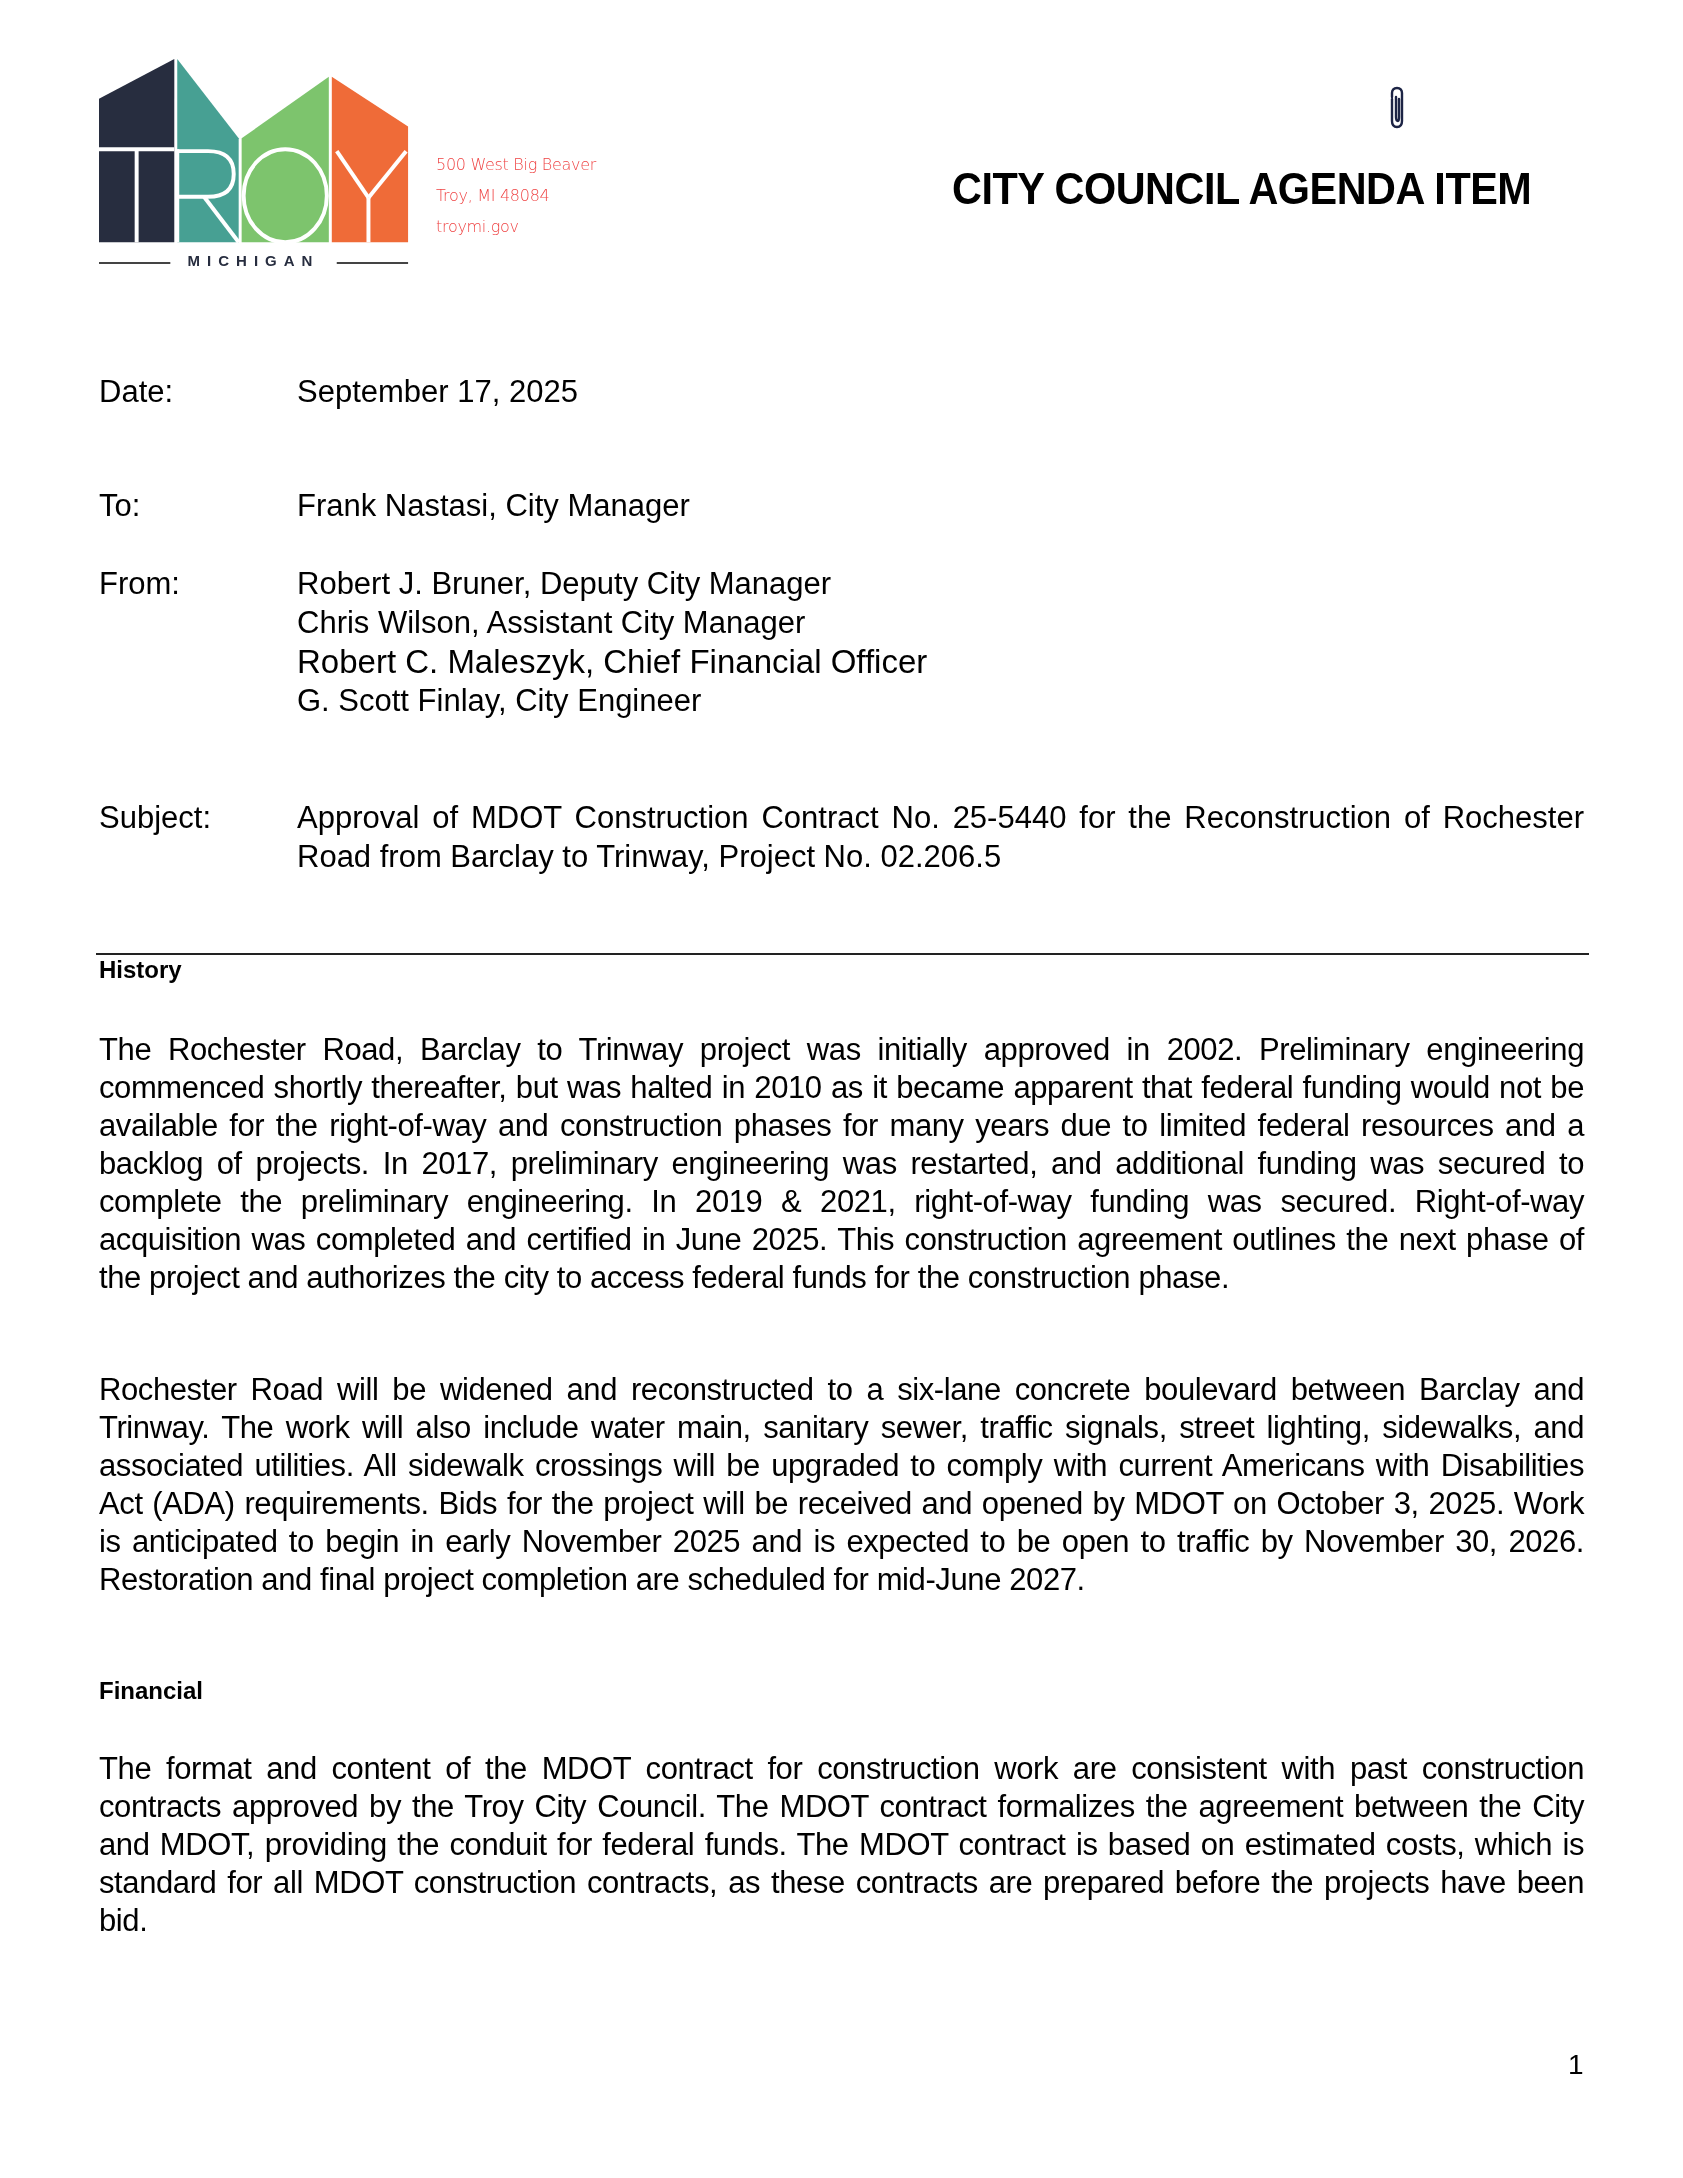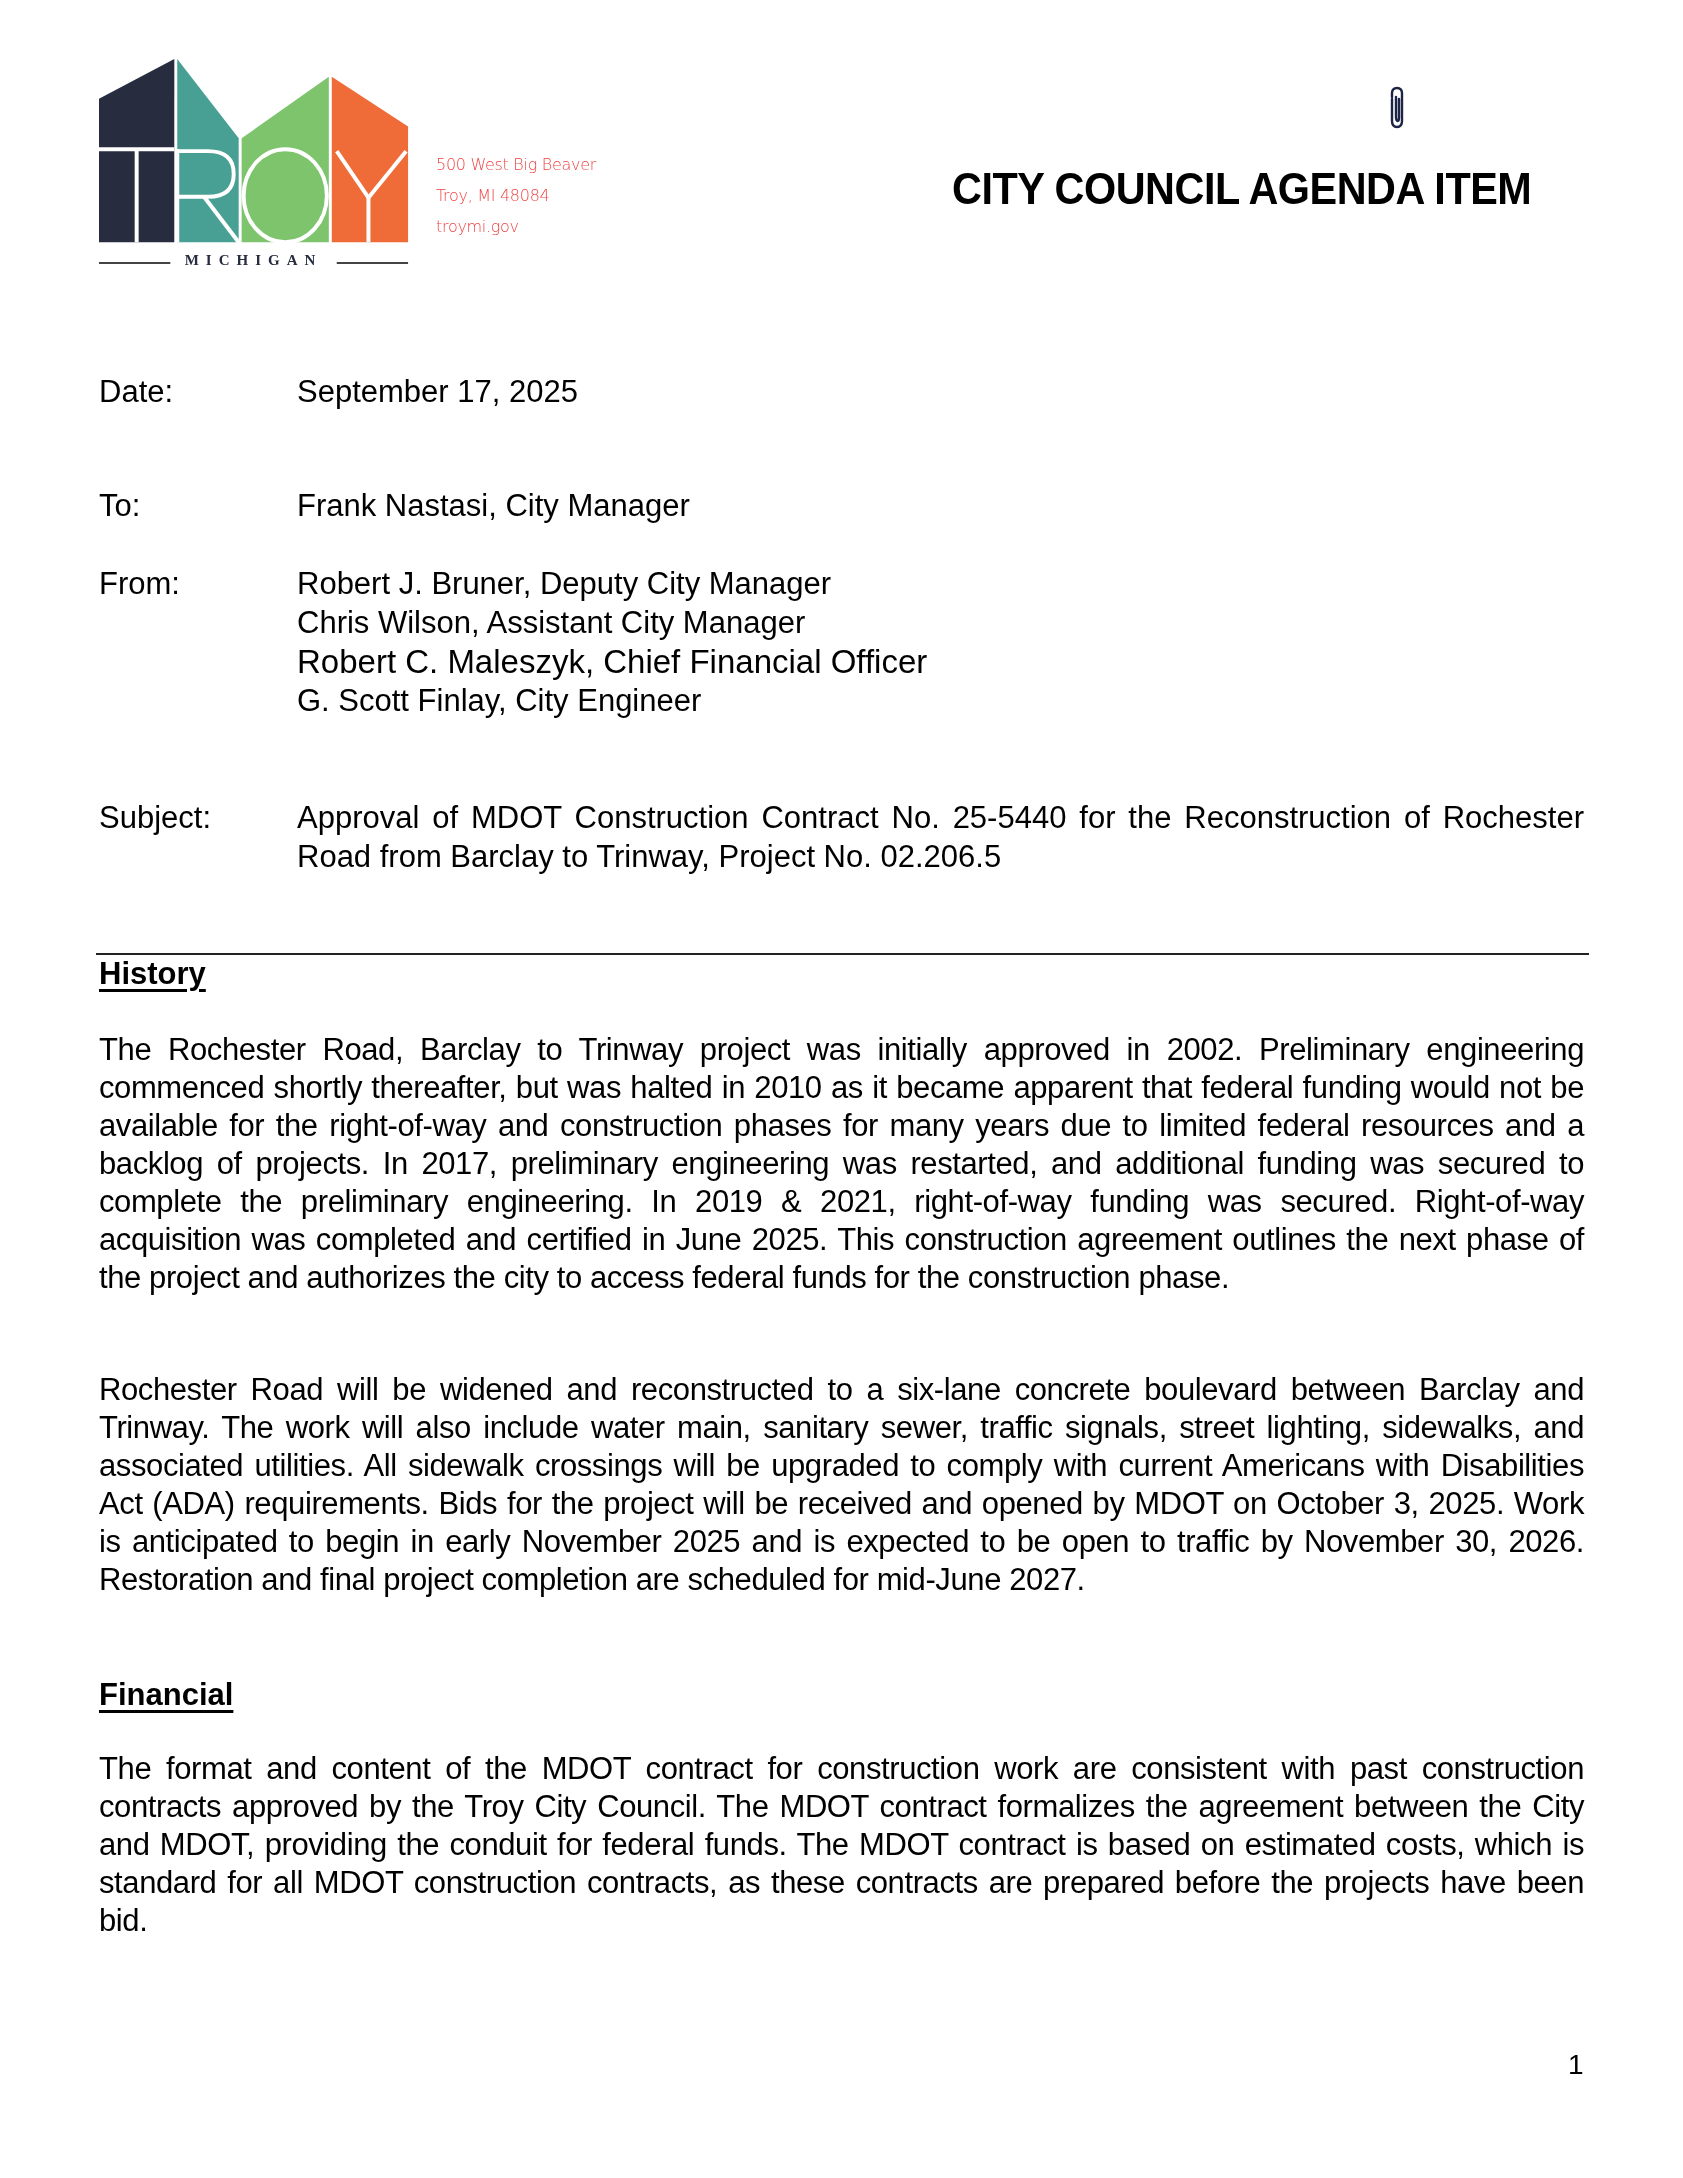--- a/index.html
+++ b/index.html
@@ -11,21 +11,21 @@
   .address div { white-space: nowrap; }
   .paperclip { left: 1386px; top: 85px; width: 22px; height: 46px; }
   .title { left: 952px; top: 164px; font-size: 44px; font-weight: bold; letter-spacing: -0.5px; white-space: nowrap; transform: scaleX(0.94); transform-origin: left top; }
   .field-label { left: 99px; font-size: 31px; white-space: nowrap; }
   .field-value { left: 297px; font-size: 31px; white-space: nowrap; }
   .from-list { left: 297px; top: 564px; }
   .from-list div { font-size: 31px; height: 39px; line-height: 39px; white-space: nowrap; }
   .from-list div.big { font-size: 33px; }
   .subject-text { left: 297px; top: 798px; width: 1287px; font-size: 31px; line-height: 39px; text-align: justify; text-align-last: left; }
   .rule { left: 96px; top: 953px; width: 1493px; height: 2px; background: #222; }
-  .heading { left: 99px; font-size: 31px; font-weight: bold; text-decoration: underline; text-decoration-thickness: 3px; text-underline-offset: 5px; }
+  .heading { left: 99px; font-size: 24px; font-weight: bold; text-decoration-thickness: 3px; text-underline-offset: 5px; }
   .para { left: 99px; width: 1485px; font-size: 31px; line-height: 38px; text-align: justify; letter-spacing: -0.4px; }
   .page-num { left: 1568px; top: 2049px; font-size: 28px; }
 </style>
 </head>
 <body>
 
 <div class="abs logo">
   <svg width="317" height="218" viewBox="0 0 320 220">
 
     <polygon points="0,42 76,2 76,187 0,187" fill="#272d3f"></polygon>
@@ -48,21 +48,21 @@
       <ellipse cx="188" cy="140" rx="42" ry="47"></ellipse>
 
       <line x1="240" y1="95" x2="272" y2="142"></line>
       <line x1="310" y1="95" x2="272" y2="142"></line>
       <line x1="272" y1="142" x2="272" y2="187"></line>
     </g>
 
     <line x1="0" y1="208" x2="72" y2="208" stroke="#444" stroke-width="2"></line>
     <line x1="240" y1="208" x2="312" y2="208" stroke="#444" stroke-width="2"></line>
   </svg>
-  <div style="position:absolute; left:83px; top:195px; width:143px; text-align:center; font-size:15px; font-weight:bold; letter-spacing:7px; color:#272d3f; font-family:Liberation Serif, serif;">MICHIGAN</div>
+  <div style="position:absolute; left:83px; top:195px; width:143px; text-align:center; font-size:15px; font-weight:bold; letter-spacing:7px; color:#272d3f; font-family:Liberation Sans, sans-serif;">MICHIGAN</div>
 </div>
 
 <div class="abs address">
   <div>500 West Big Beaver</div>
   <div>Troy, MI 48084</div>
   <div>troymi.gov</div>
 </div>
 
 <div class="abs paperclip">
   <svg width="22" height="46" viewBox="0 0 22 46">

